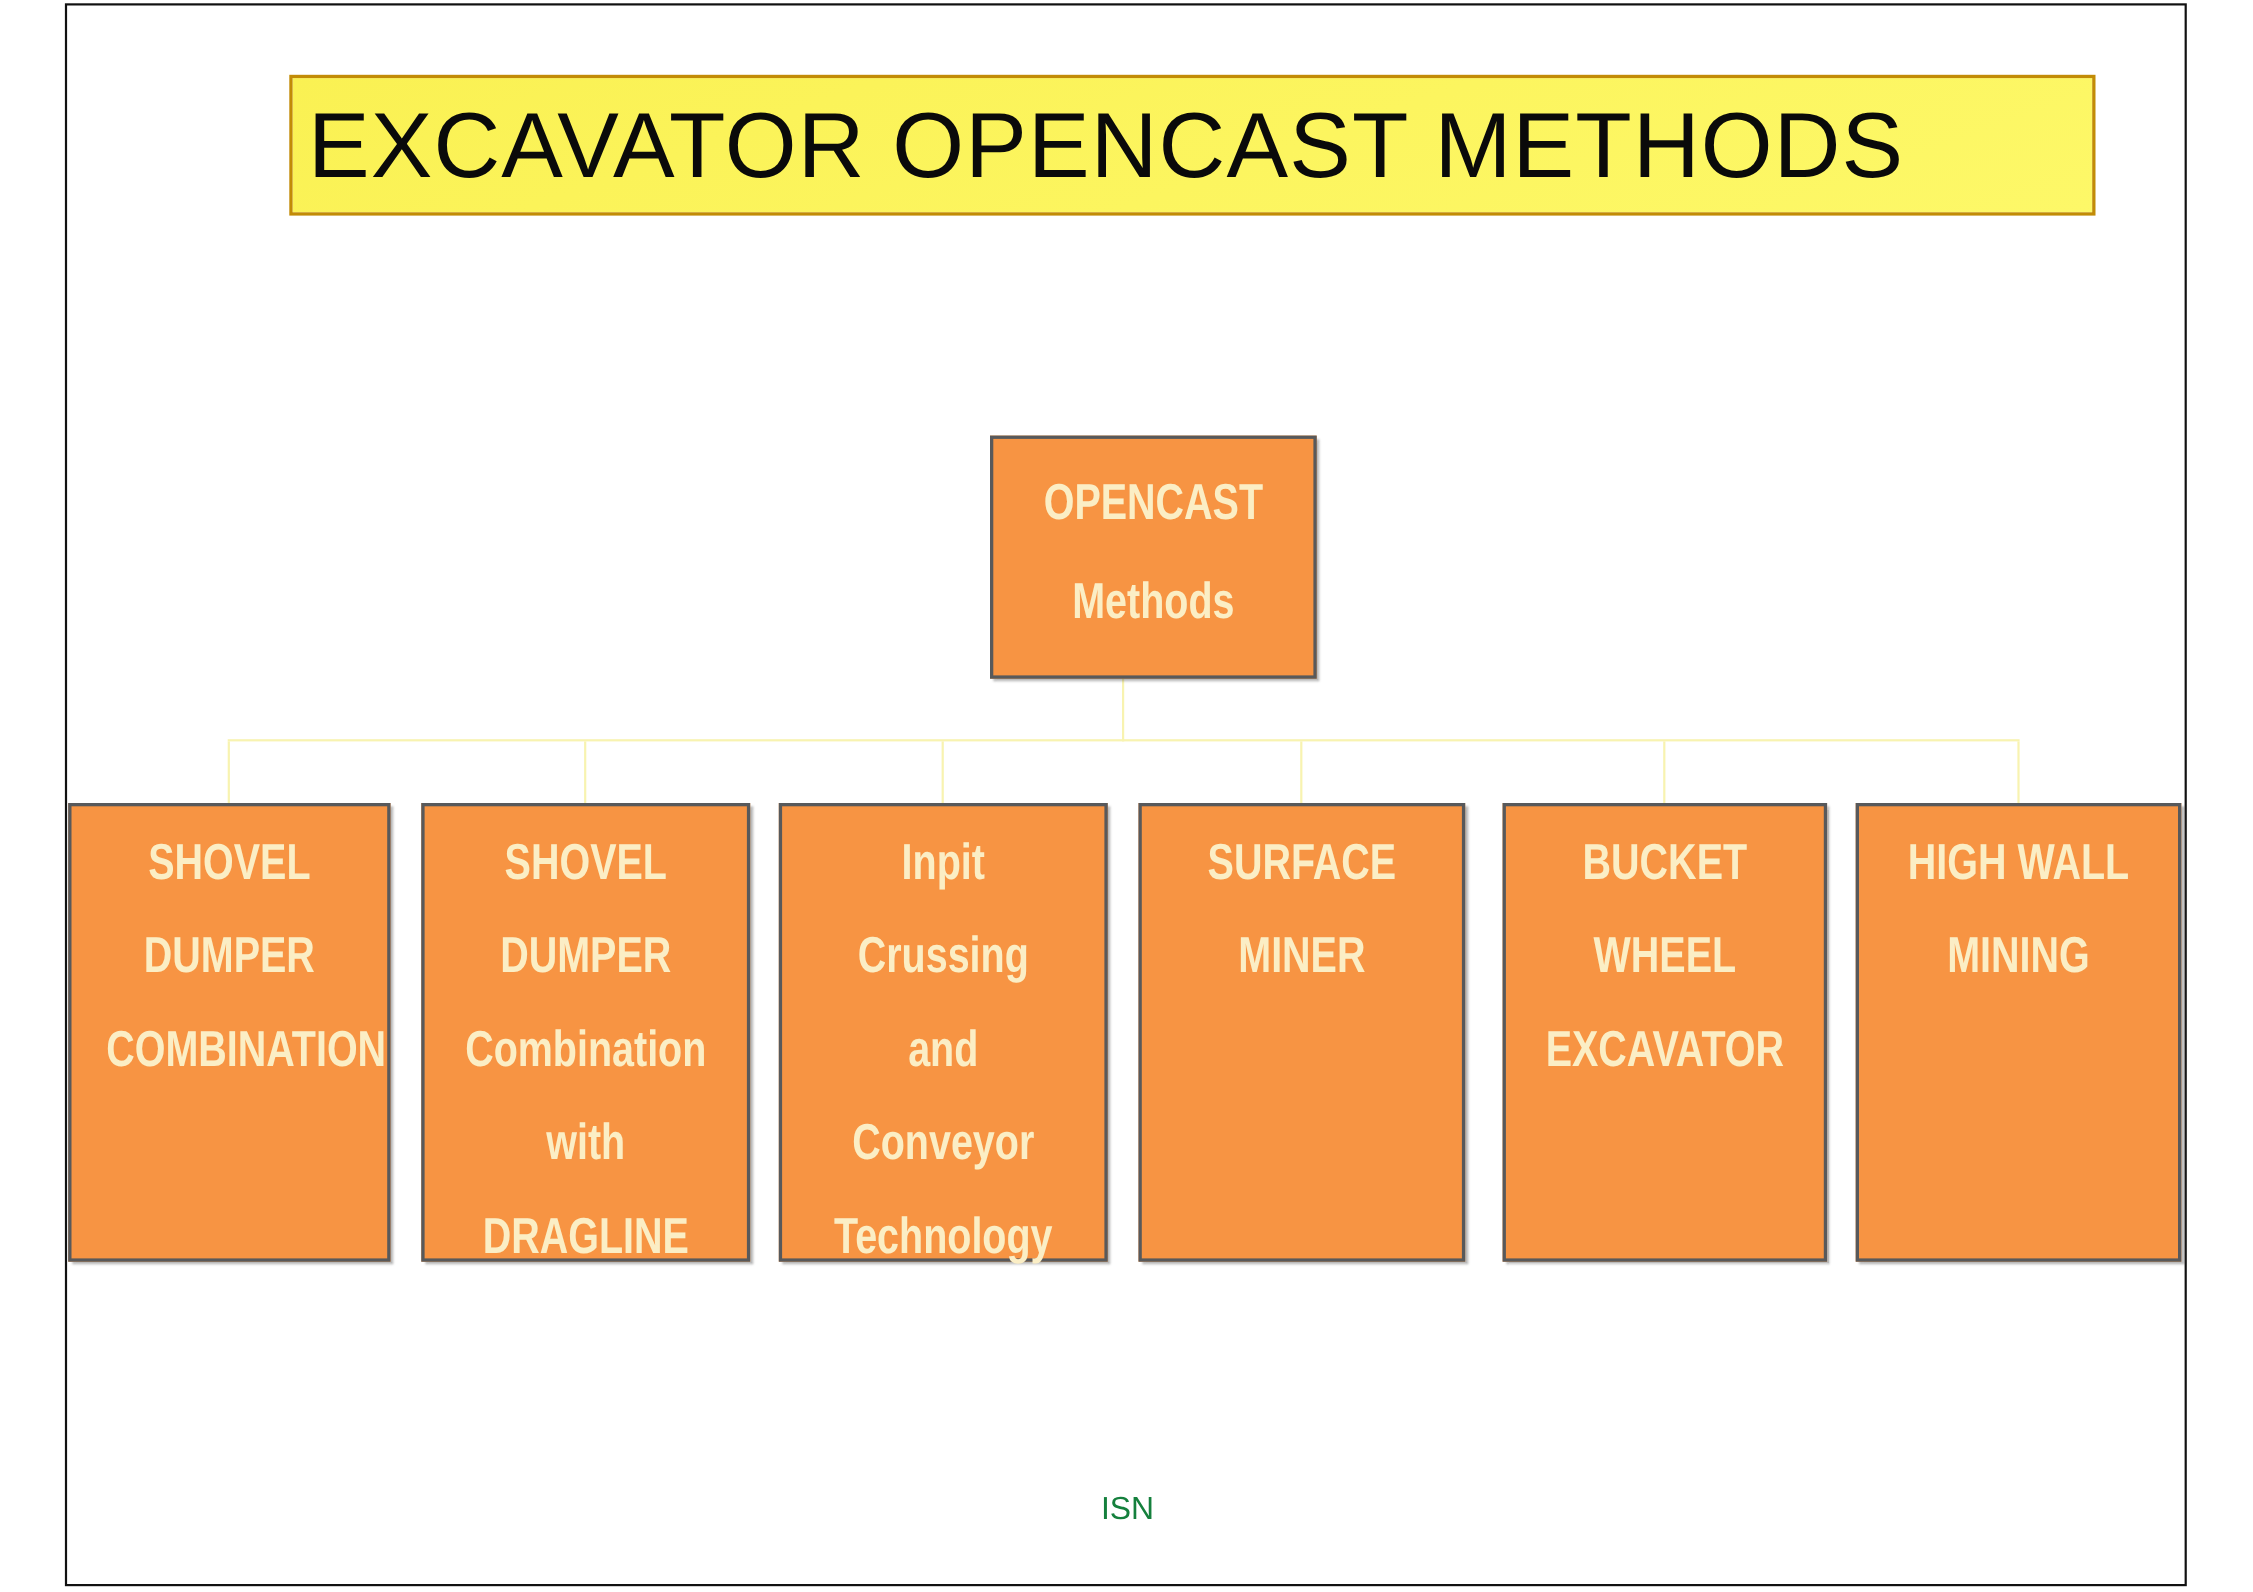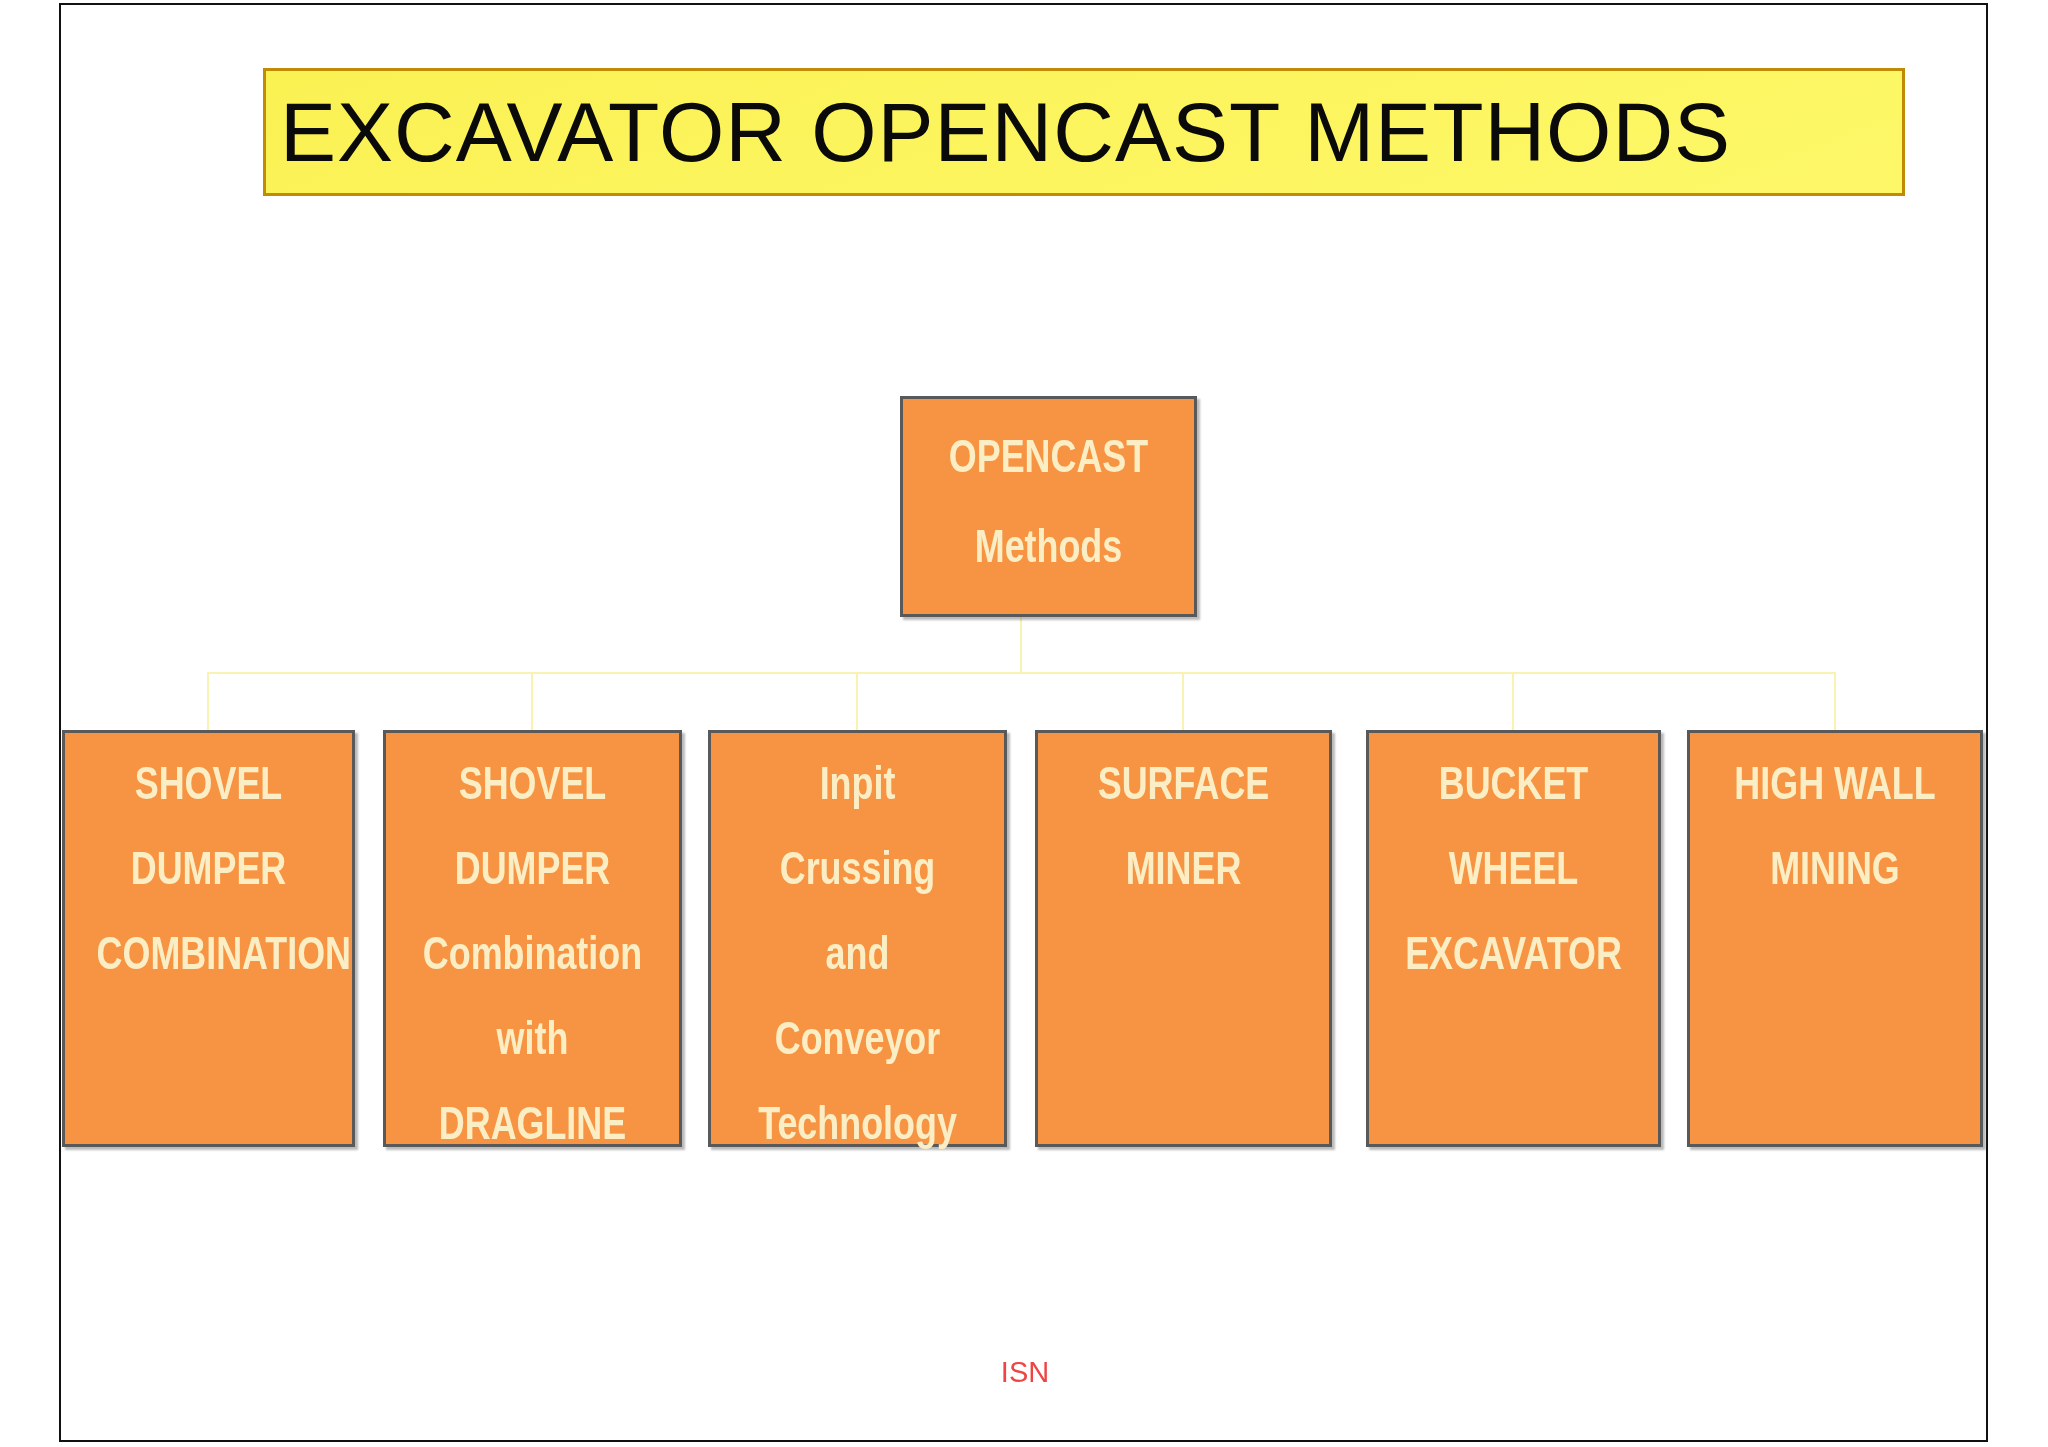--- a/index.html
+++ b/index.html
@@ -77,21 +77,21 @@
   .drop-3 { left: 856px; }
   .drop-4 { left: 1182px; }
   .drop-5 { left: 1512px; }
   .drop-6 { left: 1834px; }
   .footer-label {
     position: absolute;
     left: 958px; top: 1356px;
     width: 134px;
     text-align: center;
     font-size: 29px;
-    color: #ef4444;
+    color: #15803d;
   }
 </style>
 </head>
 <body>
 
 <div class="canvas">
 
   <div class="page-frame"></div>
 
   <div class="title-banner">

